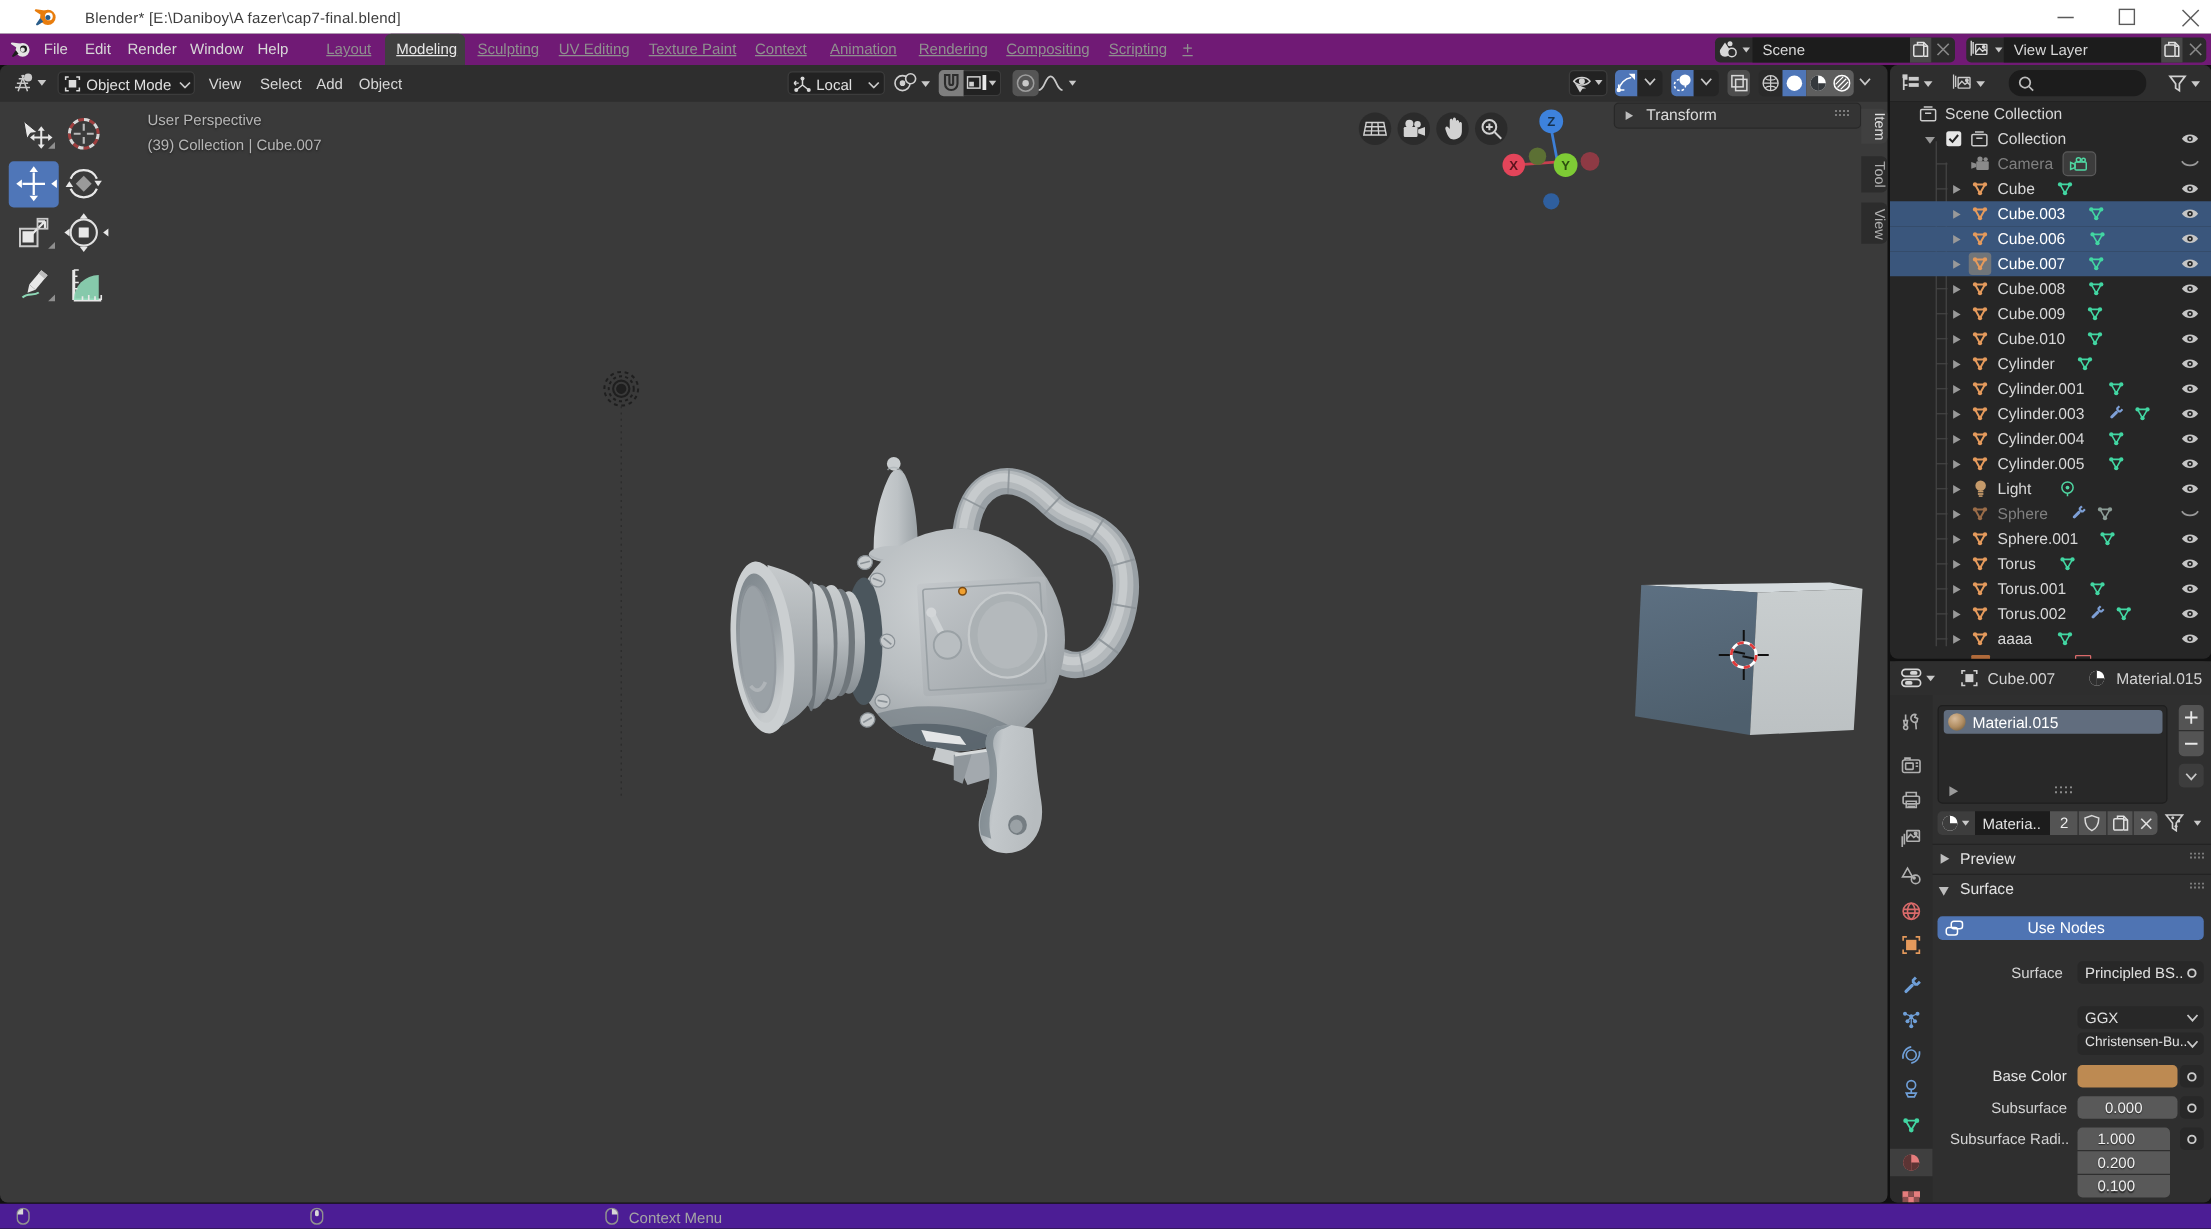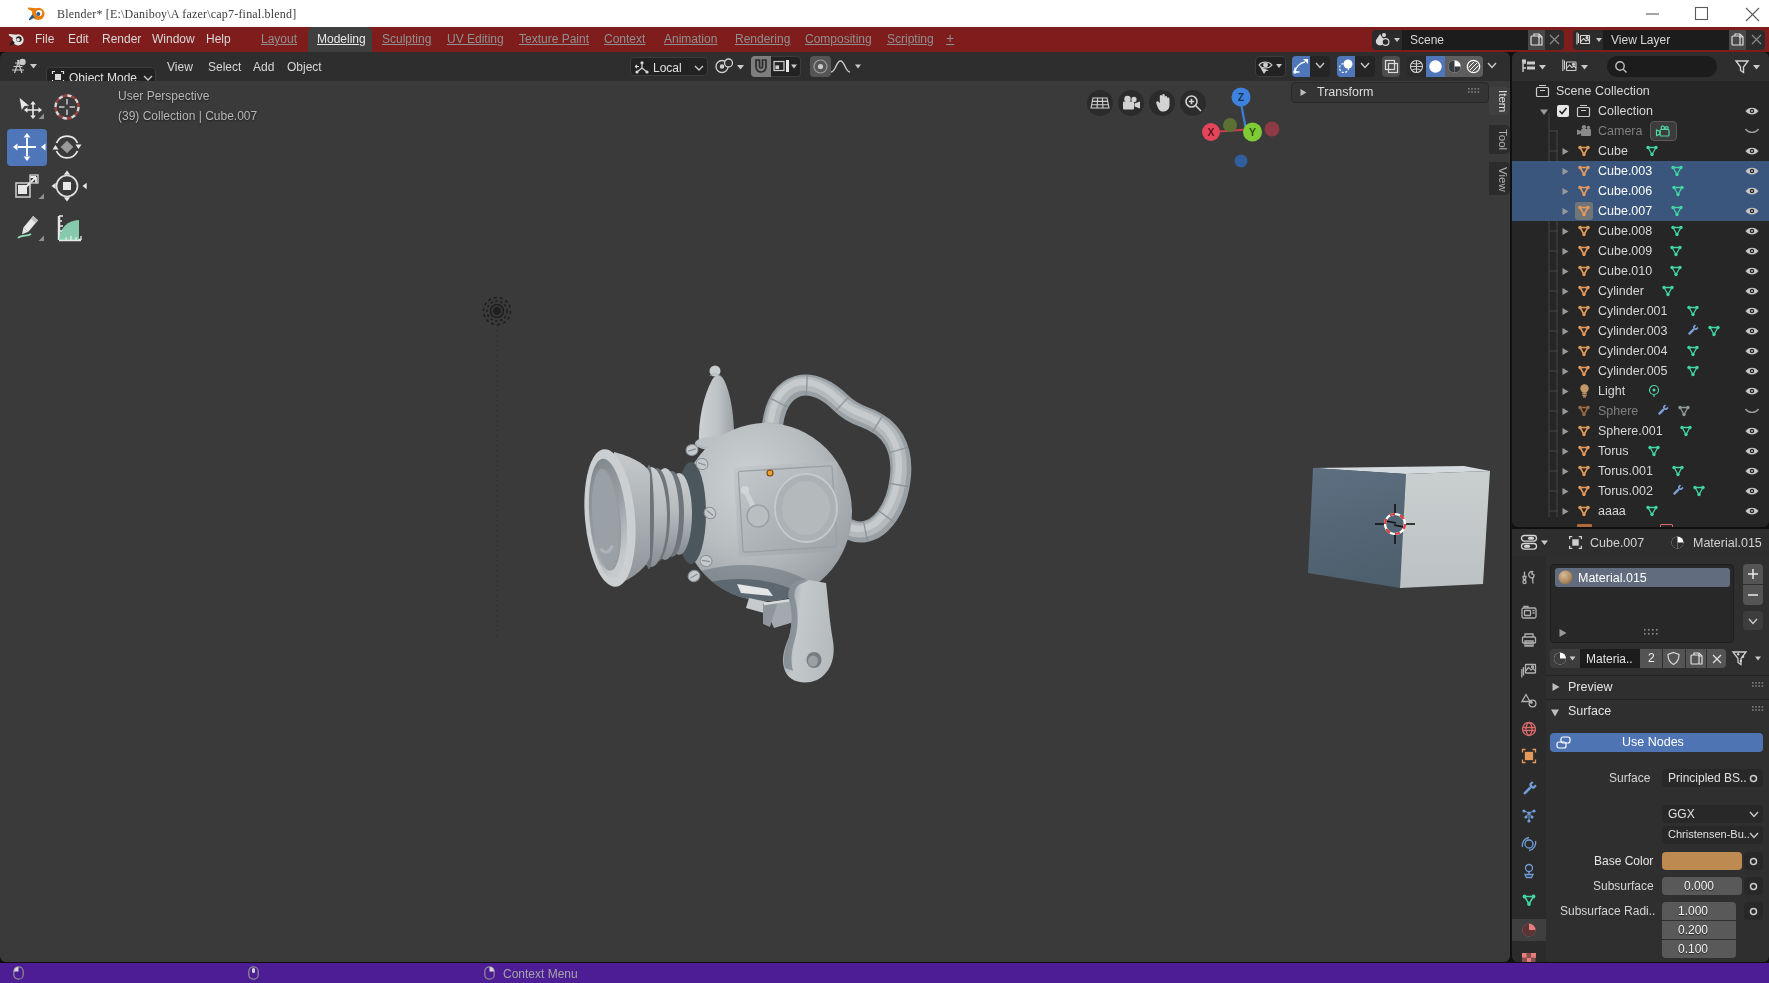--- a/index.html
+++ b/index.html
@@ -3,24 +3,24 @@
 <meta charset="utf-8">
 <style>
 * { margin:0; padding:0; box-sizing:border-box; }
 html,body { width:1769px; height:983px; overflow:hidden; background:#161616; }
 body { font-family:"Liberation Sans", sans-serif; -webkit-font-smoothing:antialiased; }
 .abs { position:absolute; }
 #stage { position:relative; width:1769px; height:983px; background:#101010; }
 
 
 #titlebar { left:0; top:0; width:1769px; height:27px; background:#ffffff; color:#3c3c3c; font-size:12px; }
-#titlebar .ttxt { position:absolute; left:57px; top:6px; letter-spacing:0.2px;font-family:Liberation Serif, serif; }
-
-
-#topbar { left:0; top:27px; width:1769px; height:25px; background:#7f1d1d; color:#d5d5d5; font-size:12.5px; }
+#titlebar .ttxt { position:absolute; left:68px; top:6px; letter-spacing:0.2px; }
+
+
+#topbar { left:0; top:27px; width:1769px; height:25px; background:#701a75; color:#d5d5d5; font-size:12.5px; }
 .menuitem { position:absolute; top:5px; color:#d8d8d8; font-size:12px; }
 .wstab { position:absolute; top:5px; color:#8f8f8f; font-size:12px;text-decoration:underline; }
 .wstab.active { color:#e8e8e8; }
 #modelingtab { position:absolute; left:308px; top:0px; width:64px; height:25px; background:#3f3f3f; border-radius:5px 5px 0 0; }
 
 
 #vpheader { left:0; top:52px; width:1510px; height:29px; background:#2e2e2e; border-radius:6px 6px 0 0; }
 #outheader { left:1512px; top:52px; width:257px; height:29px; background:#2e2e2e; border-radius:6px 6px 0 0; }
 
 
@@ -150,21 +150,21 @@
 
     <svg class="abs" style="left:10px;top:6px" width="30" height="17" viewBox="0 0 30 17">
       <g stroke="#c9c9c9" stroke-width="1.2" fill="none">
         <path d="M2 12 L14 12 M3.5 8.5 L12.5 8.5 M5 5 L11 5"></path>
         <path d="M4.5 15 L9 2 M12 15 L7.5 2"></path>
       </g>
       <circle cx="12.5" cy="4" r="3.2" fill="#c9c9c9"></circle>
       <path d="M20 6 l7 0 -3.5 4.5 z" fill="#c9c9c9"></path>
     </svg>
 
-    <div class="abs" style="left:46px;top:15px;width:110px;height:19px;background:#222222;border:1px solid #3c3c3c;border-radius:4px">
+    <div class="abs" style="left:46px;top:5px;width:110px;height:19px;background:#222222;border:1px solid #3c3c3c;border-radius:4px">
       <svg class="abs" style="left:4px;top:2px" width="14" height="14" viewBox="0 0 14 14">
         <g stroke="#dcdcdc" stroke-width="1.2" fill="none">
           <path d="M1.5 4 V1.5 H4 M10 1.5 H12.5 V4 M12.5 10 V12.5 H10 M4 12.5 H1.5 V10"></path>
         </g>
         <rect x="4" y="4" width="6" height="6" fill="#dcdcdc"></rect>
       </svg>
       <span style="position:absolute;left:22px;top:2.5px;font-size:12px;color:#e0e0e0">Object Mode</span>
       <svg class="abs" style="left:96px;top:7px" width="10" height="6" viewBox="0 0 10 6">
           <path d="M1 1 L5 5 L9 1" stroke="#c9c9c9" stroke-width="1.4" fill="none"></path>
         </svg>

